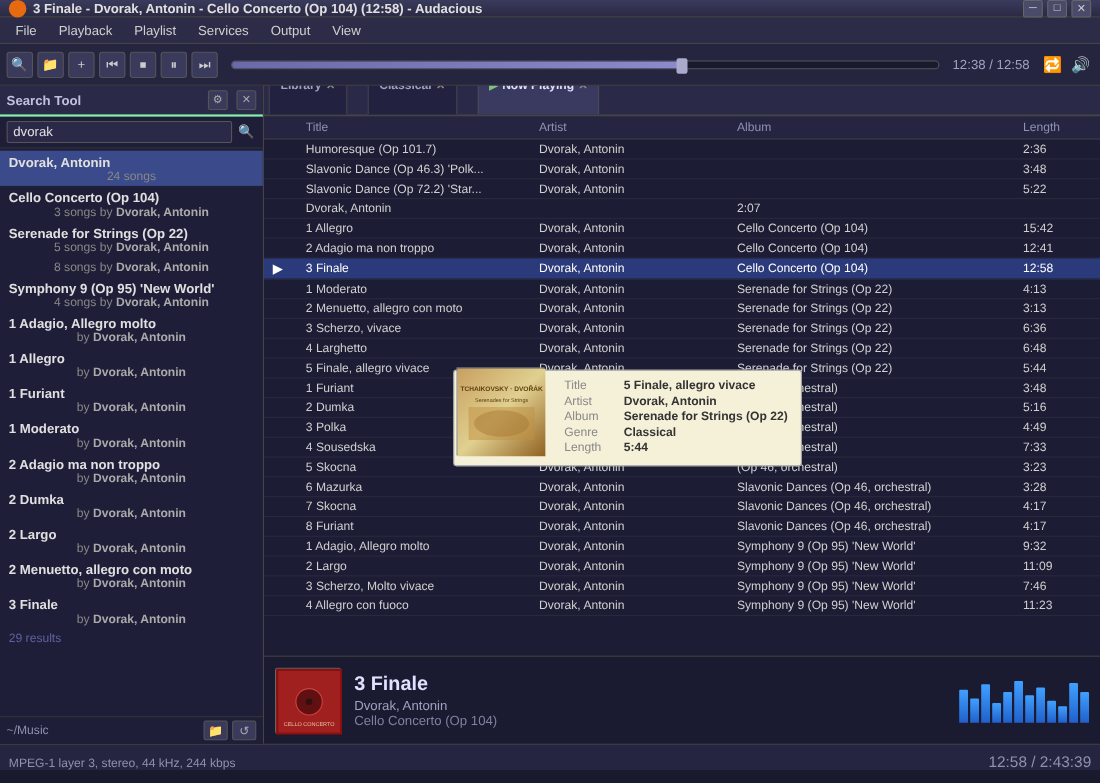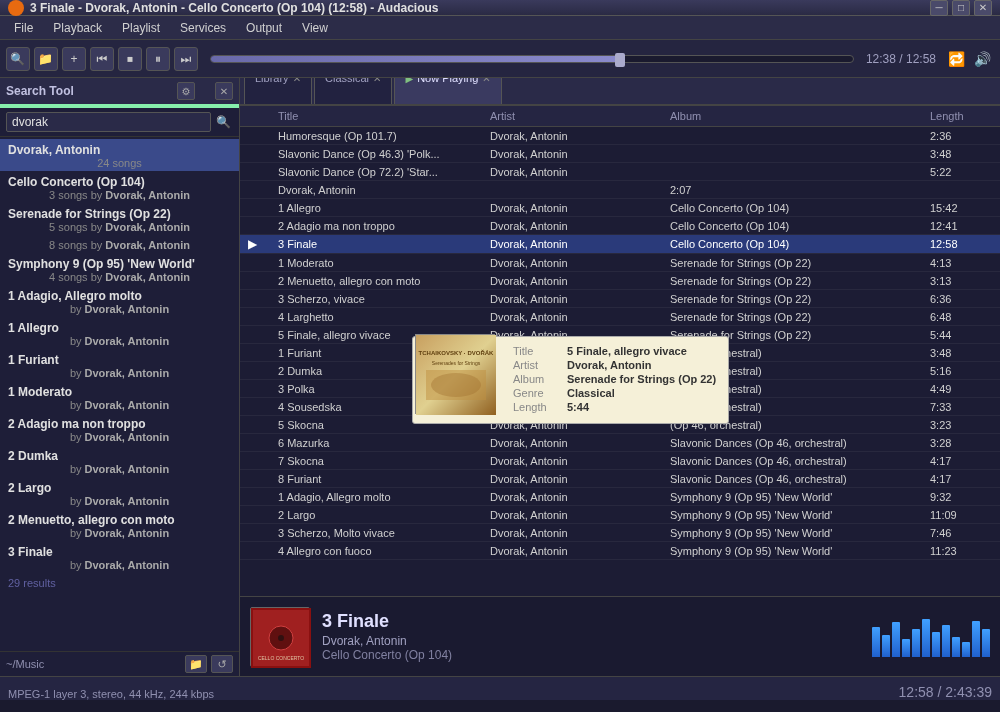--- a/index.html
+++ b/index.html
@@ -133,22 +133,22 @@
       border-right: 1px solid #444;
       display: flex;
       flex-direction: column;
       flex-shrink: 0;
     }
     #search-header {
       background: #2a2a48;
       padding: 4px 6px;
       display: flex;
       align-items: center;
-      border-bottom: 4px solid #86efac;
-      gap: 20px;
+      border-bottom: 2px solid #86efac;
+      gap: 8px;
     }
     #search-title {
       flex: 1;
       color: #c0c0e0;
       font-size: 12px;
       font-weight: bold;
     }
     .search-header-btn {
       width: 18px; height: 18px;
       background: #3a3a5c;
@@ -241,22 +241,22 @@
     }
     .tab {
       padding: 20px 10px;
       background: #222240;
       border: 1px solid #555;
       border-bottom: none;
       border-radius: 3px 3px 0 0;
       color: #a0a0c0;
       cursor: pointer;
       font-size: 11px;
-      margin-right: 2px;
-      display: flex; align-items: center; gap: 4px;
+      margin-right: 18px;
+      display: flex; align-items: center; gap: 4px; font-weight: bold;
     }
     .tab.active {
       background: #3a3a60;
       color: #e0e0ff;
     }
     .tab-close {
       font-size: 10px; color: #888; cursor: pointer;
     }
     .tab-play-icon {
       color: #80c080; font-size: 10px;

